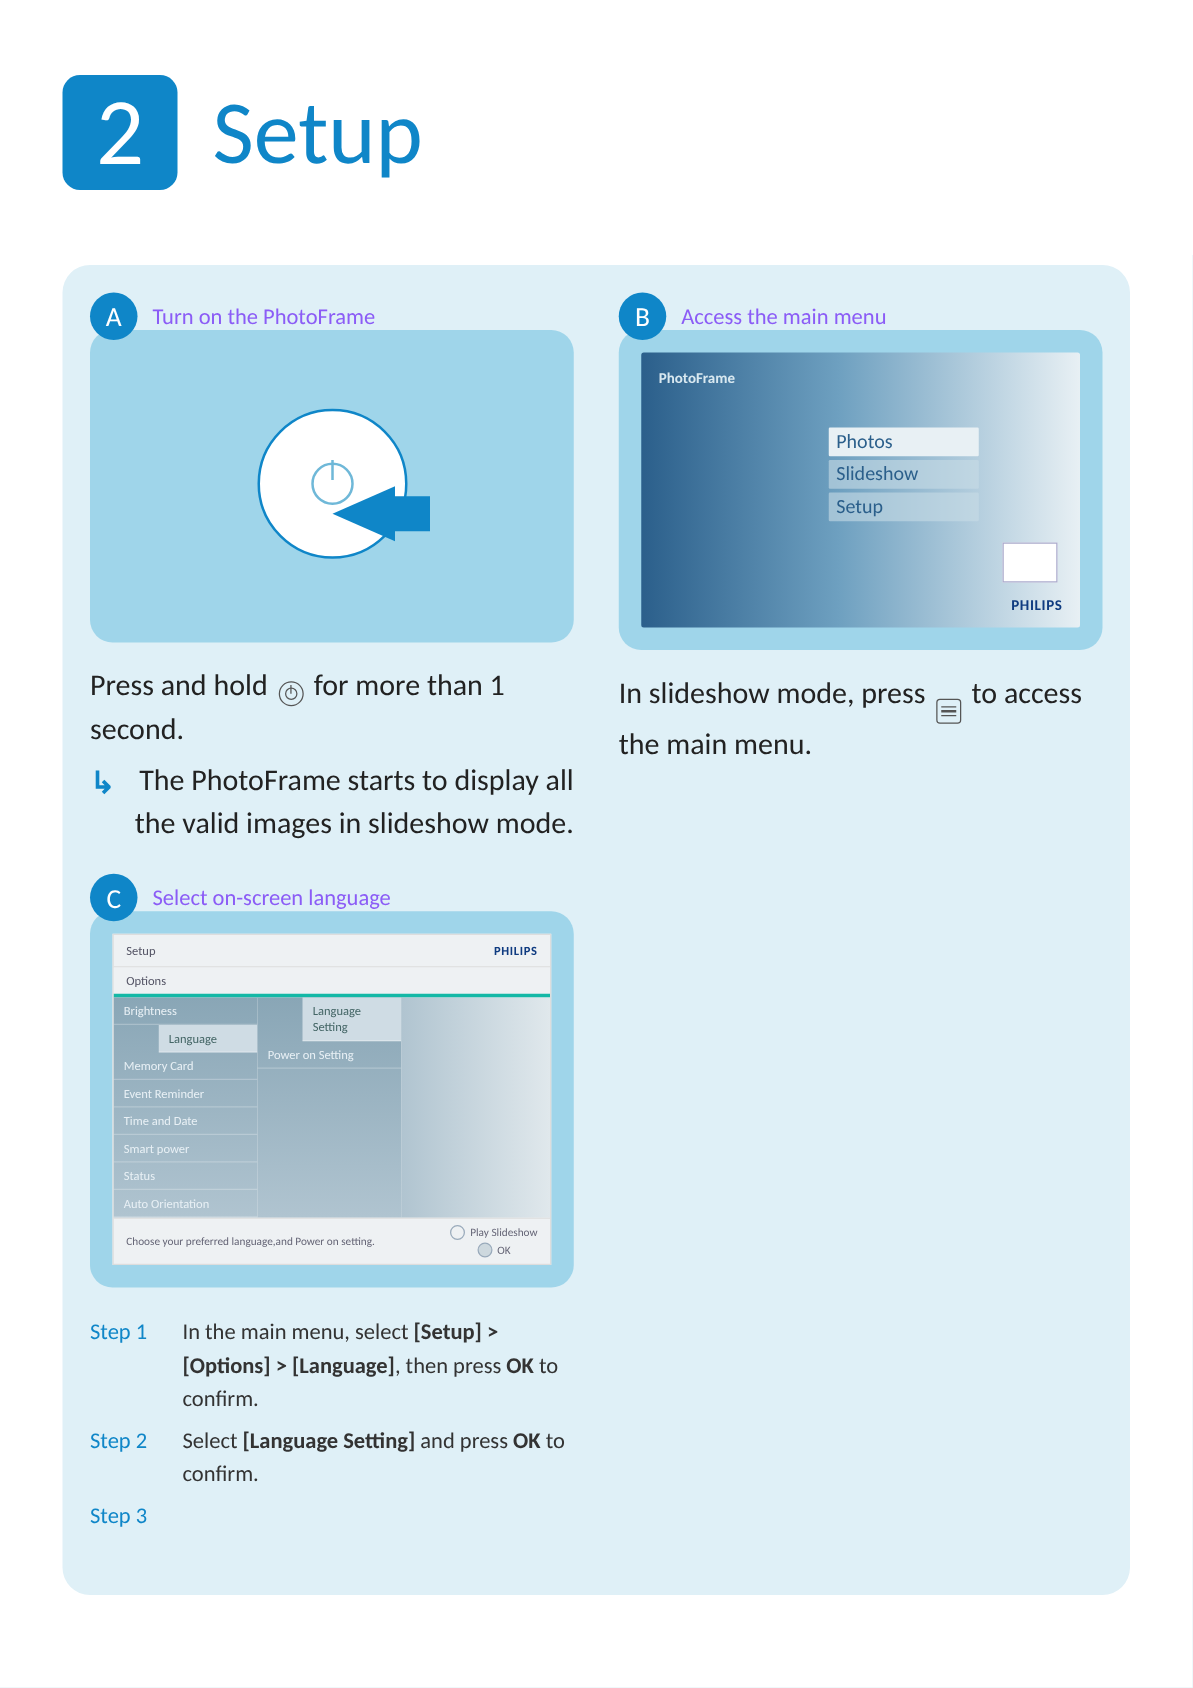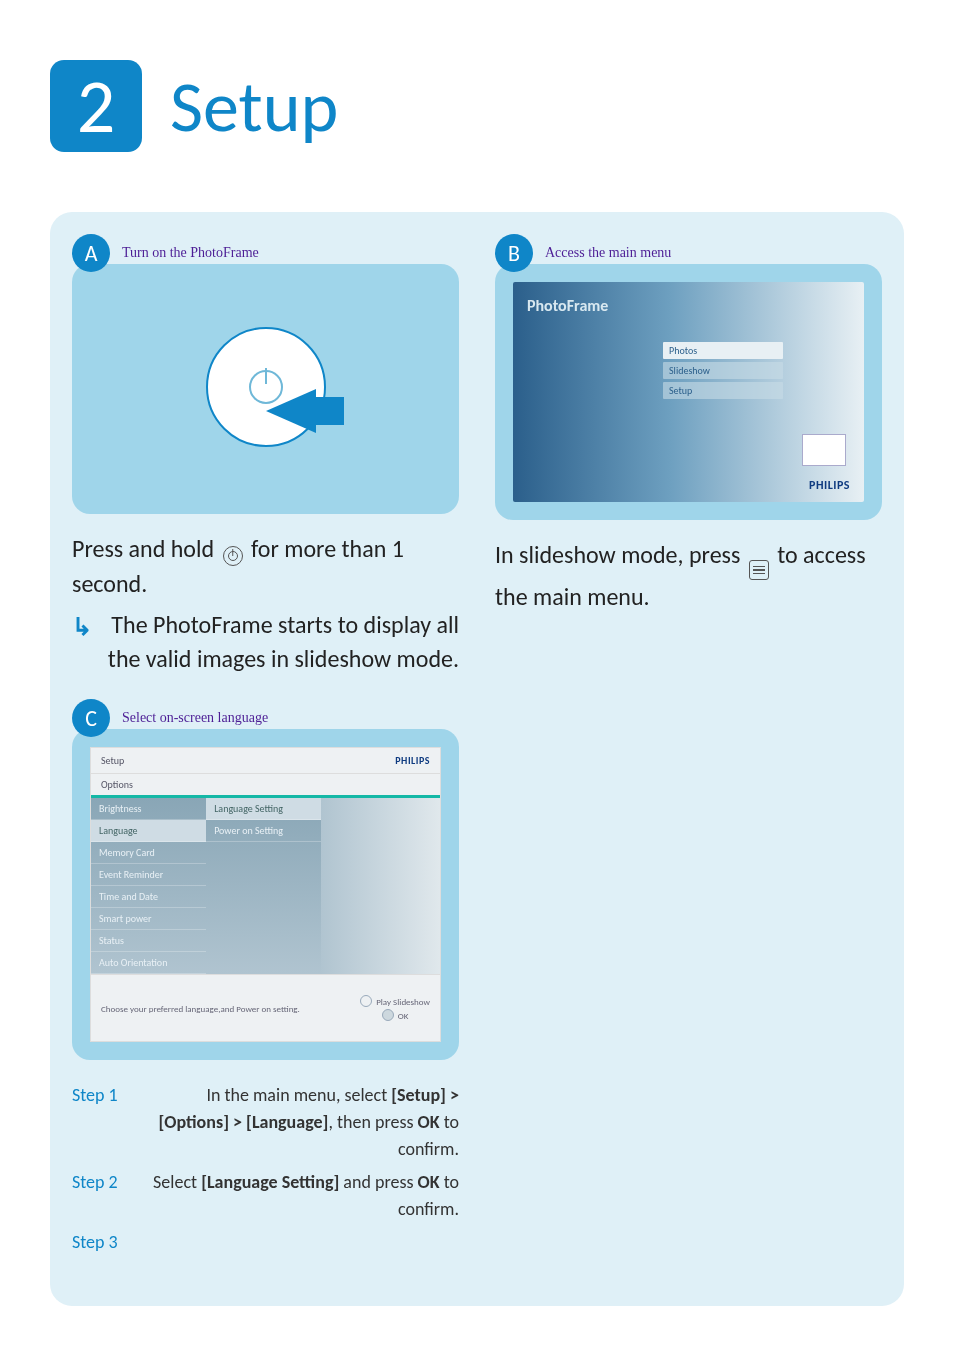--- a/index.html
+++ b/index.html
@@ -25,21 +25,21 @@
   .cols { display: flex; gap: 36px; }
   .col { flex: 1 1 50%; display: flex; flex-direction: column; }
 
   .section { margin-bottom: 22px; }
   .sec-head { display: flex; align-items: center; gap: 12px; margin-bottom: 10px; position: relative; z-index: 2;}
   .letter-badge {
     width: 38px; height: 38px; background: #0f86c8; border-radius: 50%;
     display: inline-flex; align-items: center; justify-content: center;
     color: #fff; font-size: 22px; font-weight: 400;
   }
-  .sec-title { color: #4c1d95; font-size: 14px; font-weight: 400; font-family: Liberation Serif, serif; }
+  .sec-title { color: #8b5cf6; font-size: 18px; font-weight: 400; }
 
   .illus-box {
     background: #9fd5ea; border-radius: 18px; padding: 18px 12px 22px 12px;
     margin-top: -18px; position: relative; z-index: 1;
   }
 
   
   .power-illus { display:flex; align-items:center; justify-content:center; height: 210px; }
   .power-circle {
     width: 120px; height: 120px; background:#fff; border-radius:50%; border:2px solid #0f86c8;
@@ -70,49 +70,49 @@
     display:inline-flex; width:20px; height:20px; border:1.5px solid #555; border-radius:3px;
     align-items:center; justify-content:center; vertical-align:-4px; margin:0 3px; flex-direction:column; gap:2px; padding:3px;
   }
   .inline-menu-icon span{display:block;width:100%;height:1.5px;background:#555;}
 
   
   .menu-screen {
     background: linear-gradient(90deg, #2b5f8b 0%, #6ea0c0 45%, #e8f0f4 100%);
     border-radius: 2px; position: relative; height: 220px; color:#cfe4ef; padding:14px;
   }
-  .pf-label { font-size: 16px; font-weight:bold; color:#d8e8f0;}
-  .menu-list { position:absolute; left:150px; top:60px; width:120px; font-size:10px; }
+  .pf-label { font-size: 12px; font-weight:bold; color:#d8e8f0;}
+  .menu-list { position:absolute; left:150px; top:60px; width:120px; font-size:16px; }
   .menu-item { background: rgba(200,220,230,.6); color:#2b5f8b; padding:2px 6px; margin-bottom:3px; border-radius:1px;}
   .menu-item.sel { background:#e8f0f4;}
   .thumb { position:absolute; right:18px; bottom:36px; width:44px; height:32px; background:#fff; border:1px solid #aac; font-size:5px; display:flex; align-items:center; justify-content:center; color:#0f86c8;}
   .philips-sm { position:absolute; right:14px; bottom:10px; color:#0f3b80; font-weight:bold; font-size:12px; letter-spacing:.5px;}
 
   
   .setup-screen {
     background:#eef1f3; border:1px solid #ddd; font-size:10px; color:#556;
   }
   .setup-hdr{display:flex;justify-content:space-between;padding:6px 10px;border-bottom:1px solid #ddd;}
   .philips-blue{color:#0f3b80;font-weight:bold;letter-spacing:.5px;}
   .setup-body{display:flex;}
   .setup-col1,.setup-col2{flex:0 0 33%; background: linear-gradient(180deg,#89a6b6 0%, #b0c4d0 100%); }
   .setup-col3{flex:1;background:linear-gradient(90deg,#b0c4d0,#e0e8ec);}
   .setup-options{padding:4px 10px;border-bottom:3px solid #14b8a6;background:#eef1f3;color:#556;}
   .s-item{padding:4px 8px;color:#e8f0f5;border-bottom:1px solid rgba(255,255,255,.25);}
-  .s-item.sel{background:#cfdce4;color:#466;}
-  .setup-foot{display:flex;justify-content:space-between;align-items:center;padding:20px 10px;font-size:9px;color:#667;border-top:1px solid #ddd;}
+  .s-item.sel{background:#cfdce4;color:#466;margin-left:36px;}
+  .setup-foot{display:flex;justify-content:space-between;align-items:center;padding:5px 10px;font-size:9px;color:#667;border-top:1px solid #ddd;}
   .foot-rt{display:flex;flex-direction:column;gap:2px;font-size:9px;}
   .foot-rt div{display:flex;align-items:center;gap:4px;justify-content:center;}
   .gray-circle{width:12px;height:12px;border-radius:50%;border:1px solid #9ab;display:inline-block;}
 
   
   .steps { margin-top: 22px; font-size:18px; line-height:1.5;}
   .step { display:flex; gap:8px; margin-bottom:6px;}
   .step-label { color:#0f86c8; font-weight:normal; flex: 0 0 64px;}
-  .step-body { flex:1; padding-left:2px;text-align:right;}
+  .step-body { flex:1; padding-left:2px;}
   .step-body b { font-weight:bold;}
 
 </style>
 </head>
 <body>
 
 <div class="page">
 
   <div class="header">
     <div class="number-badge">2</div>

